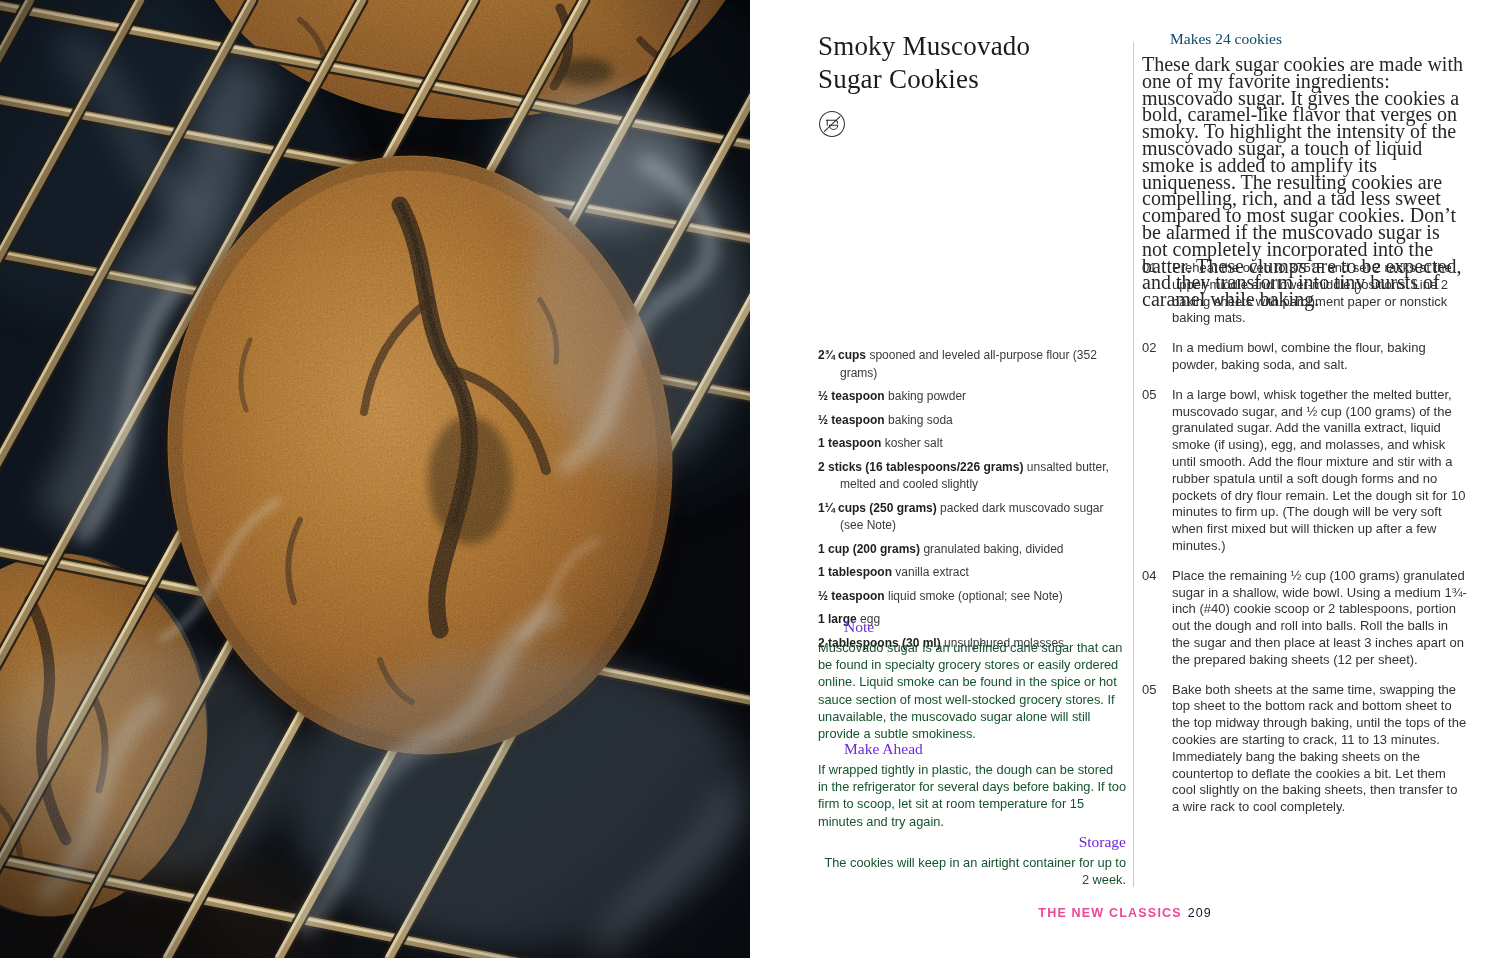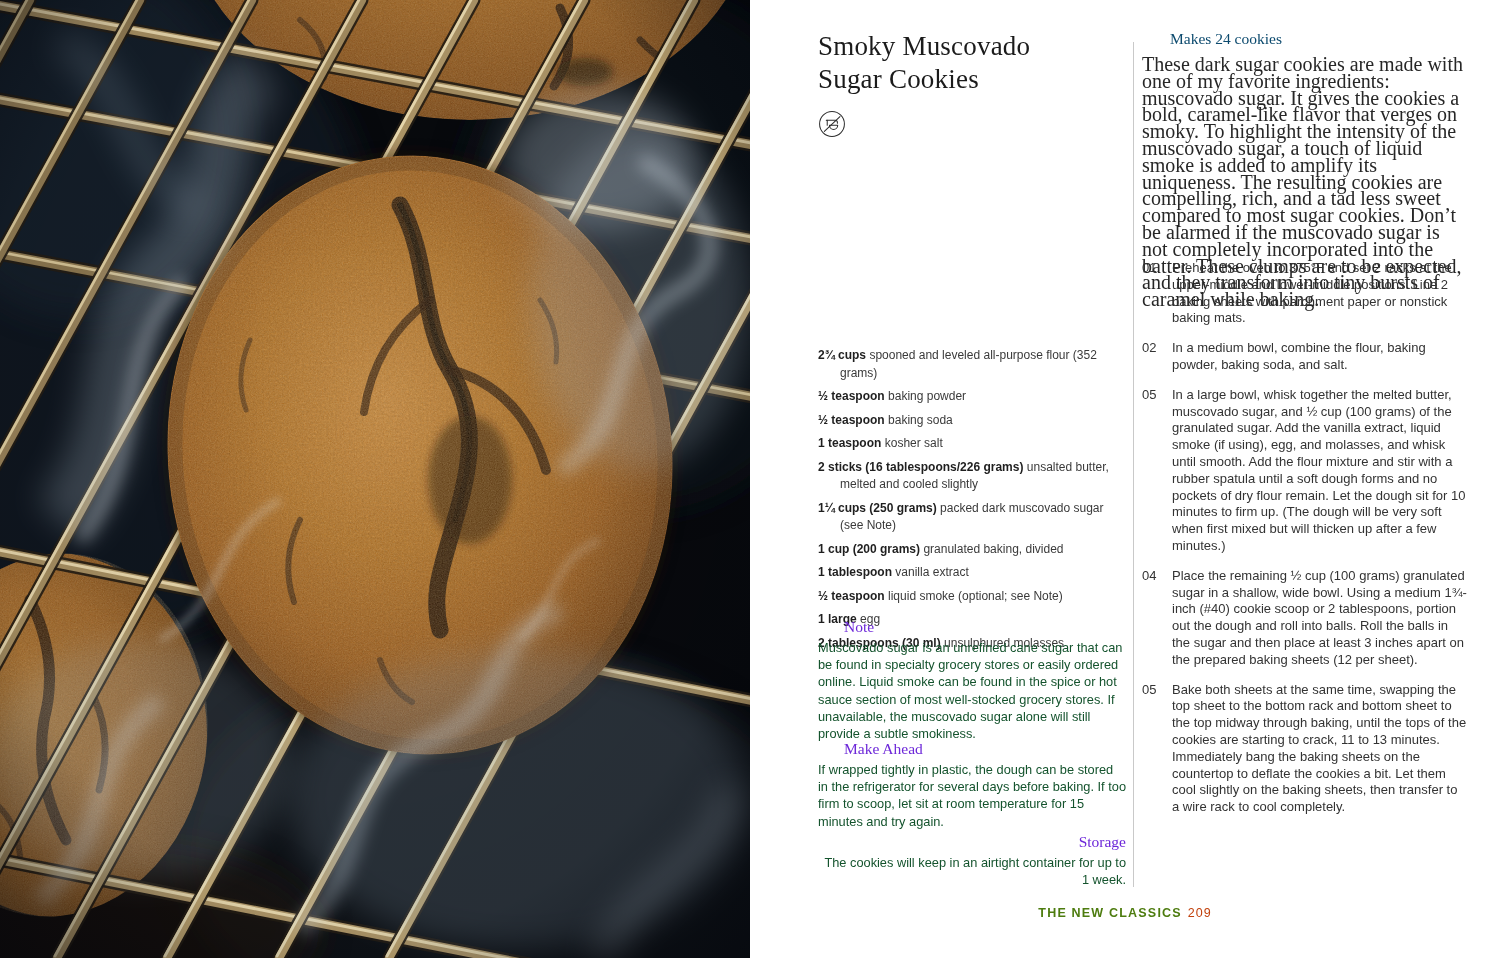--- a/index.html
+++ b/index.html
@@ -36,22 +36,22 @@
          font-size:15.5px;color:#0c4a6e;text-indent:28px;white-space:nowrap;}
   .intro{position:absolute;left:0;top:56px;width:326px;margin:0;
          font-family:"Liberation Serif","DejaVu Serif",serif;font-size:20px;line-height:16.8px;color:#272727;}
   .steps{position:absolute;left:0;top:260px;width:328px;margin:0;padding:0;list-style:none;}
   .step{display:flex;margin:0 0 13px 0;}
   .step .num{flex:0 0 30px;font-size:13px;line-height:16.8px;color:#333;}
   .step .stext{flex:1;max-width:296px;font-size:13px;line-height:16.8px;color:#333;}
 
   
   .footer{position:absolute;left:0;top:906px;width:750px;text-align:center;font-size:12.5px;}
-  .footer .book{font-weight:700;letter-spacing:1.2px;color:#4d7c0f;}
-  .footer .pnum{color:#c2410c;margin-left:6px;letter-spacing:1px;}
+  .footer .book{font-weight:700;letter-spacing:1.2px;color:#ec4899;}
+  .footer .pnum{color:#0f172a;margin-left:6px;letter-spacing:1px;}
 </style>
 </head>
 <body>
 
 <div class="spread">
 
   <div class="photo">
     <svg width="750" height="958" viewBox="0 0 750 958" xmlns="http://www.w3.org/2000/svg">
       <defs>
         <radialGradient id="ckMain" cx="45%" cy="40%" r="65%">
@@ -282,21 +282,21 @@
       <div class="subsec sec-note">
         <h3>Note</h3>
         <p>Muscovado sugar is an unrefined cane sugar that can be found in specialty grocery stores or easily ordered online. Liquid smoke can be found in the spice or hot sauce section of most well-stocked grocery stores. If unavailable, the muscovado sugar alone will still provide a subtle smokiness.</p>
       </div>
       <div class="subsec sec-makeahead">
         <h3>Make Ahead</h3>
         <p>If wrapped tightly in plastic, the dough can be stored in the refrigerator for several days before baking. If too firm to scoop, let sit at room temperature for 15 minutes and try again.</p>
       </div>
       <div class="subsec sec-storage">
         <h3>Storage</h3>
-        <p>The cookies will keep in an airtight container for up to 1 week.</p>
+        <p>The cookies will keep in an airtight container for up to 2 week.</p>
       </div>
     </div>
 
     <div class="divider"></div>
 
     <div class="col-right">
       <p class="yield">Makes 24 cookies</p>
       <p class="intro">These dark sugar cookies are made with one of my favorite ingredients: muscovado sugar. It gives the cookies a bold, caramel-like flavor that verges on smoky. To highlight the intensity of the muscovado sugar, a touch of liquid smoke is added to amplify its uniqueness. The resulting cookies are compelling, rich, and a tad less sweet compared to most sugar cookies. Don’t be alarmed if the muscovado sugar is not completely incorporated into the batter. These clumps are to be expected, and they transform into tiny bursts of caramel while baking.</p>
       <ol class="steps">
         <li class="step">

